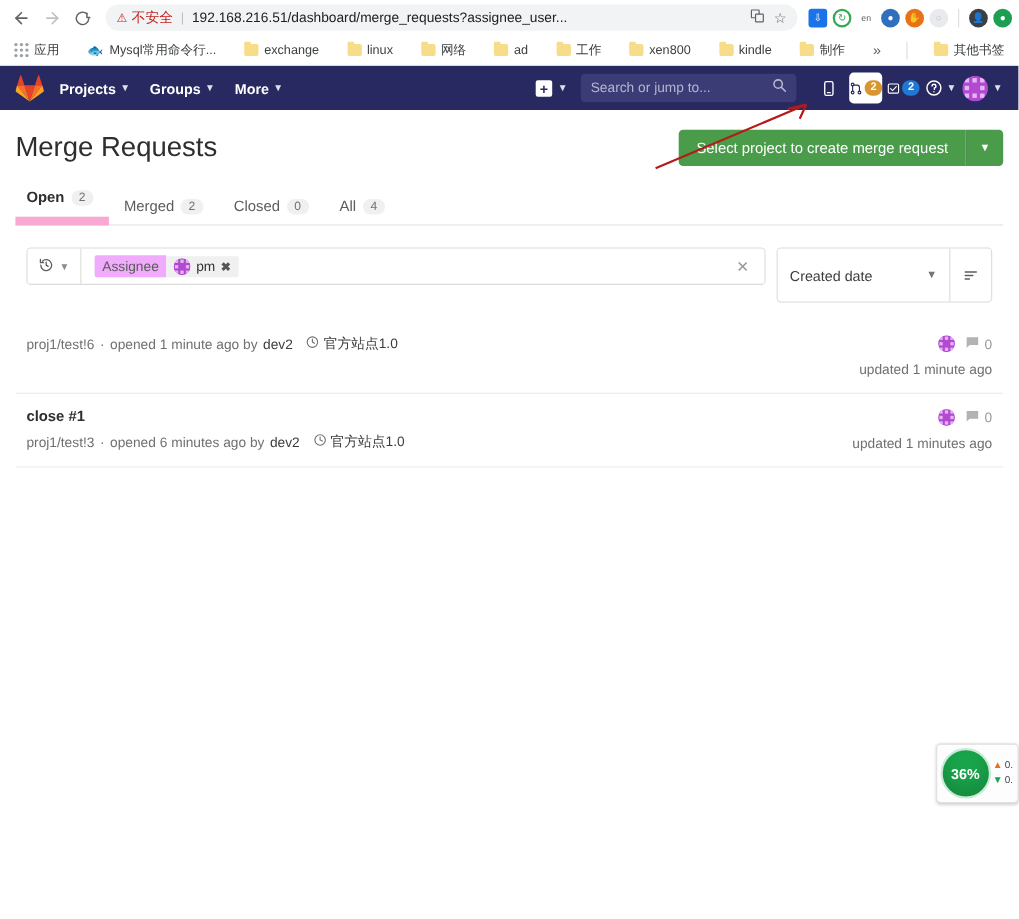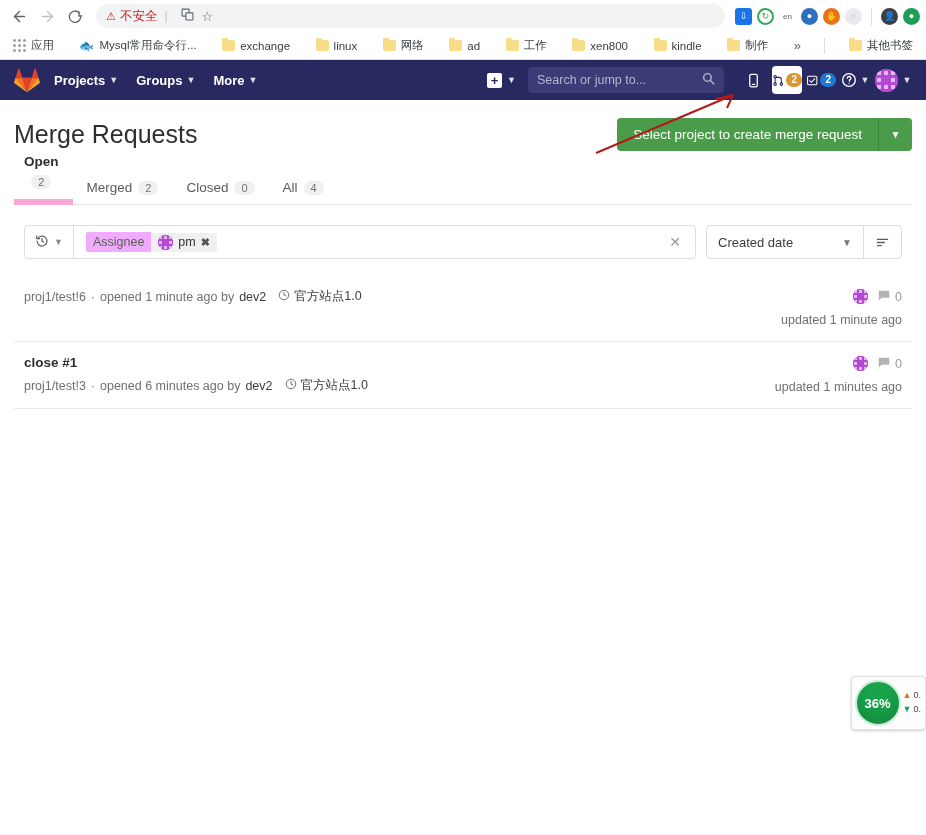--- a/index.html
+++ b/index.html
@@ -140,21 +140,21 @@
   .tabs {
     display: flex; align-items: flex-end; gap: 0;
     border-bottom: 1px solid #e3e3e3; height: 38px;
   }
   .tab {
     display: flex; align-items: center; gap: 6px;
     padding: 0 14px 10px 14px; font-size: 13.5px; color: #5c5c5c;
     position: relative; top: 1px;
   }
   .tab:first-child { padding-left: 10px; }
-  .tab.active { color: #2e2e2e; font-weight: bold; border-bottom: 6px solid #f9a8d4; flex-direction: column; }
+  .tab.active { color: #2e2e2e; font-weight: bold; border-bottom: 8px solid #f9a8d4; }
   .tab-count {
     background: #f0f0f0; color: #707070; border-radius: 9px;
     font-size: 11px; font-weight: normal; padding: 1px 7px;
   }
 
   .filter-row { display: flex; gap: 10px; padding: 20px 10px 0 10px; }
   .filter-box {
     flex: 1 1 auto; height: 34px; border: 1px solid #dcdcdc;
     border-radius: 4px; background: #fff; display: flex; align-items: center;
   }
@@ -172,21 +172,21 @@
     display: flex; align-items: center; gap: 5px; color: #333;
   }
   .token-avatar {
     width: 15px; height: 15px; border-radius: 50%; background: #b14ad1;
     overflow: hidden; flex: 0 0 15px;
   }
   .token-x { font-size: 11px; color: #555; font-weight: bold; }
   .filter-spacer { flex: 1 1 auto; }
   .filter-clear { color: #999; font-size: 14px; padding: 0 14px; }
   .sort-box {
-    width: 196px; height: 34px; border: 1px solid #dcdcdc; border-radius: 4px;
+    width: 196px; height: 50px; border: 1px solid #dcdcdc; border-radius: 4px;
     display: flex; align-items: center; background: #fff; flex: 0 0 196px;
   }
   .sort-label { flex: 1 1 auto; padding-left: 11px; font-size: 13px; color: #3c3c3c; }
   .sort-caret { padding-right: 11px; color: #777; font-size: 10px; }
   .sort-dir {
     width: 38px; height: 100%; border-left: 1px solid #dcdcdc;
     display: flex; align-items: center; justify-content: center; color: #5c5c5c;
   }
 
   .mr-list { margin-top: 16px; }
@@ -253,20 +253,21 @@
       <svg width="16" height="16" viewBox="0 0 24 24" fill="none" stroke="currentColor" stroke-width="2" stroke-linecap="round" stroke-linejoin="round">
           <polyline points="22 12 18 12 18 6"></polyline>
           <path d="M20.5 13.5A8.5 8.5 0 1 1 18.2 7.2"></path>
         </svg>
     </div>
 
     <div class="omnibox">
       <span class="warn-icon">⚠</span>
       <span class="warn-text">不安全</span>
       <span class="omni-sep">|</span>
+      <span class="omni-url">192.168.216.51/dashboard/merge_requests?assignee_user...</span>
       <span class="omni-icon">
         <svg width="13" height="13" viewBox="0 0 24 24" fill="none" stroke="currentColor" stroke-width="2">
             <rect x="2" y="2" width="13" height="13" rx="1"></rect>
             <rect x="9" y="9" width="13" height="13" rx="1" fill="#f1f3f4"></rect>
           </svg>
       </span>
       <span class="star-icon">☆</span>
     </div>
 
     <div class="ext-row">

